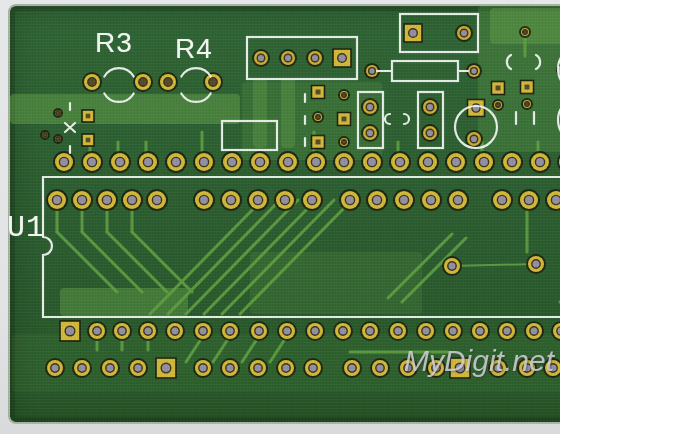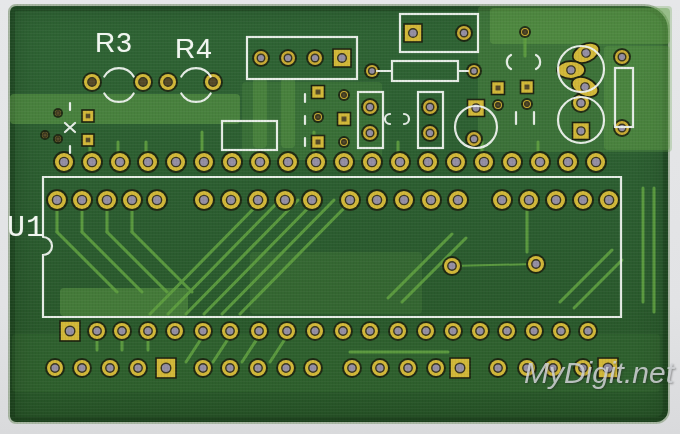--- a/index.html
+++ b/index.html
@@ -1,17 +1,17 @@
 <!DOCTYPE html>
 <html><head>
 <meta charset="utf-8">
 <style>
   html,body{margin:0;padding:0;}
   .stage{
-    position:relative;width:680px;height:434px;overflow:hidden;
+    position:relative;width:560px;height:434px;overflow:hidden;
     background:linear-gradient(180deg,#e6e7e9 0%,#e2e3e5 70%,#d9dadc 100%);
     font-family:"Liberation Sans", sans-serif;
   }
   .board-bg{
     position:absolute;left:8px;top:4px;width:662px;height:420px;
     background:linear-gradient(180deg,#2f6434 0%,#2b5c2f 55%,#285628 100%);
     border:2px solid #a7b6a2;
     border-radius:8px 26px 14px 8px;
     box-shadow:inset 0 0 0 5px rgba(18,44,18,0.30), inset 0 0 30px rgba(0,0,0,0.22);
     box-sizing:border-box;
@@ -36,21 +36,21 @@
   .watermark{
     position:absolute;right:6px;top:338px;text-align:right;
     pointer-events:none;
   }
   .wm-cn{
     font-size:37px;letter-spacing:3px;color:rgba(201,203,207,0.80);
     text-shadow:1px 1px 2px rgba(35,35,35,0.45);line-height:1.2;
   }
   .wm-en{
     font-size:30px;font-style:italic;color:rgba(209,211,215,0.85);
-    text-shadow:1px 1px 2px rgba(35,35,35,0.40);line-height:1.1;margin-top:18px;
+    text-shadow:1px 1px 2px rgba(35,35,35,0.40);line-height:1.1;margin-top:6px;
   }
 </style>
 </head>
 <body>
 
 <div class="stage">
   <div class="board-bg"></div>
   <svg class="pcb" id="pcb-svg" width="680" height="434" viewBox="0 0 680 434">
       <g>
         <rect x="10" y="94" width="230" height="30" rx="4" fill="#63a24a" opacity="0.5"></rect>

